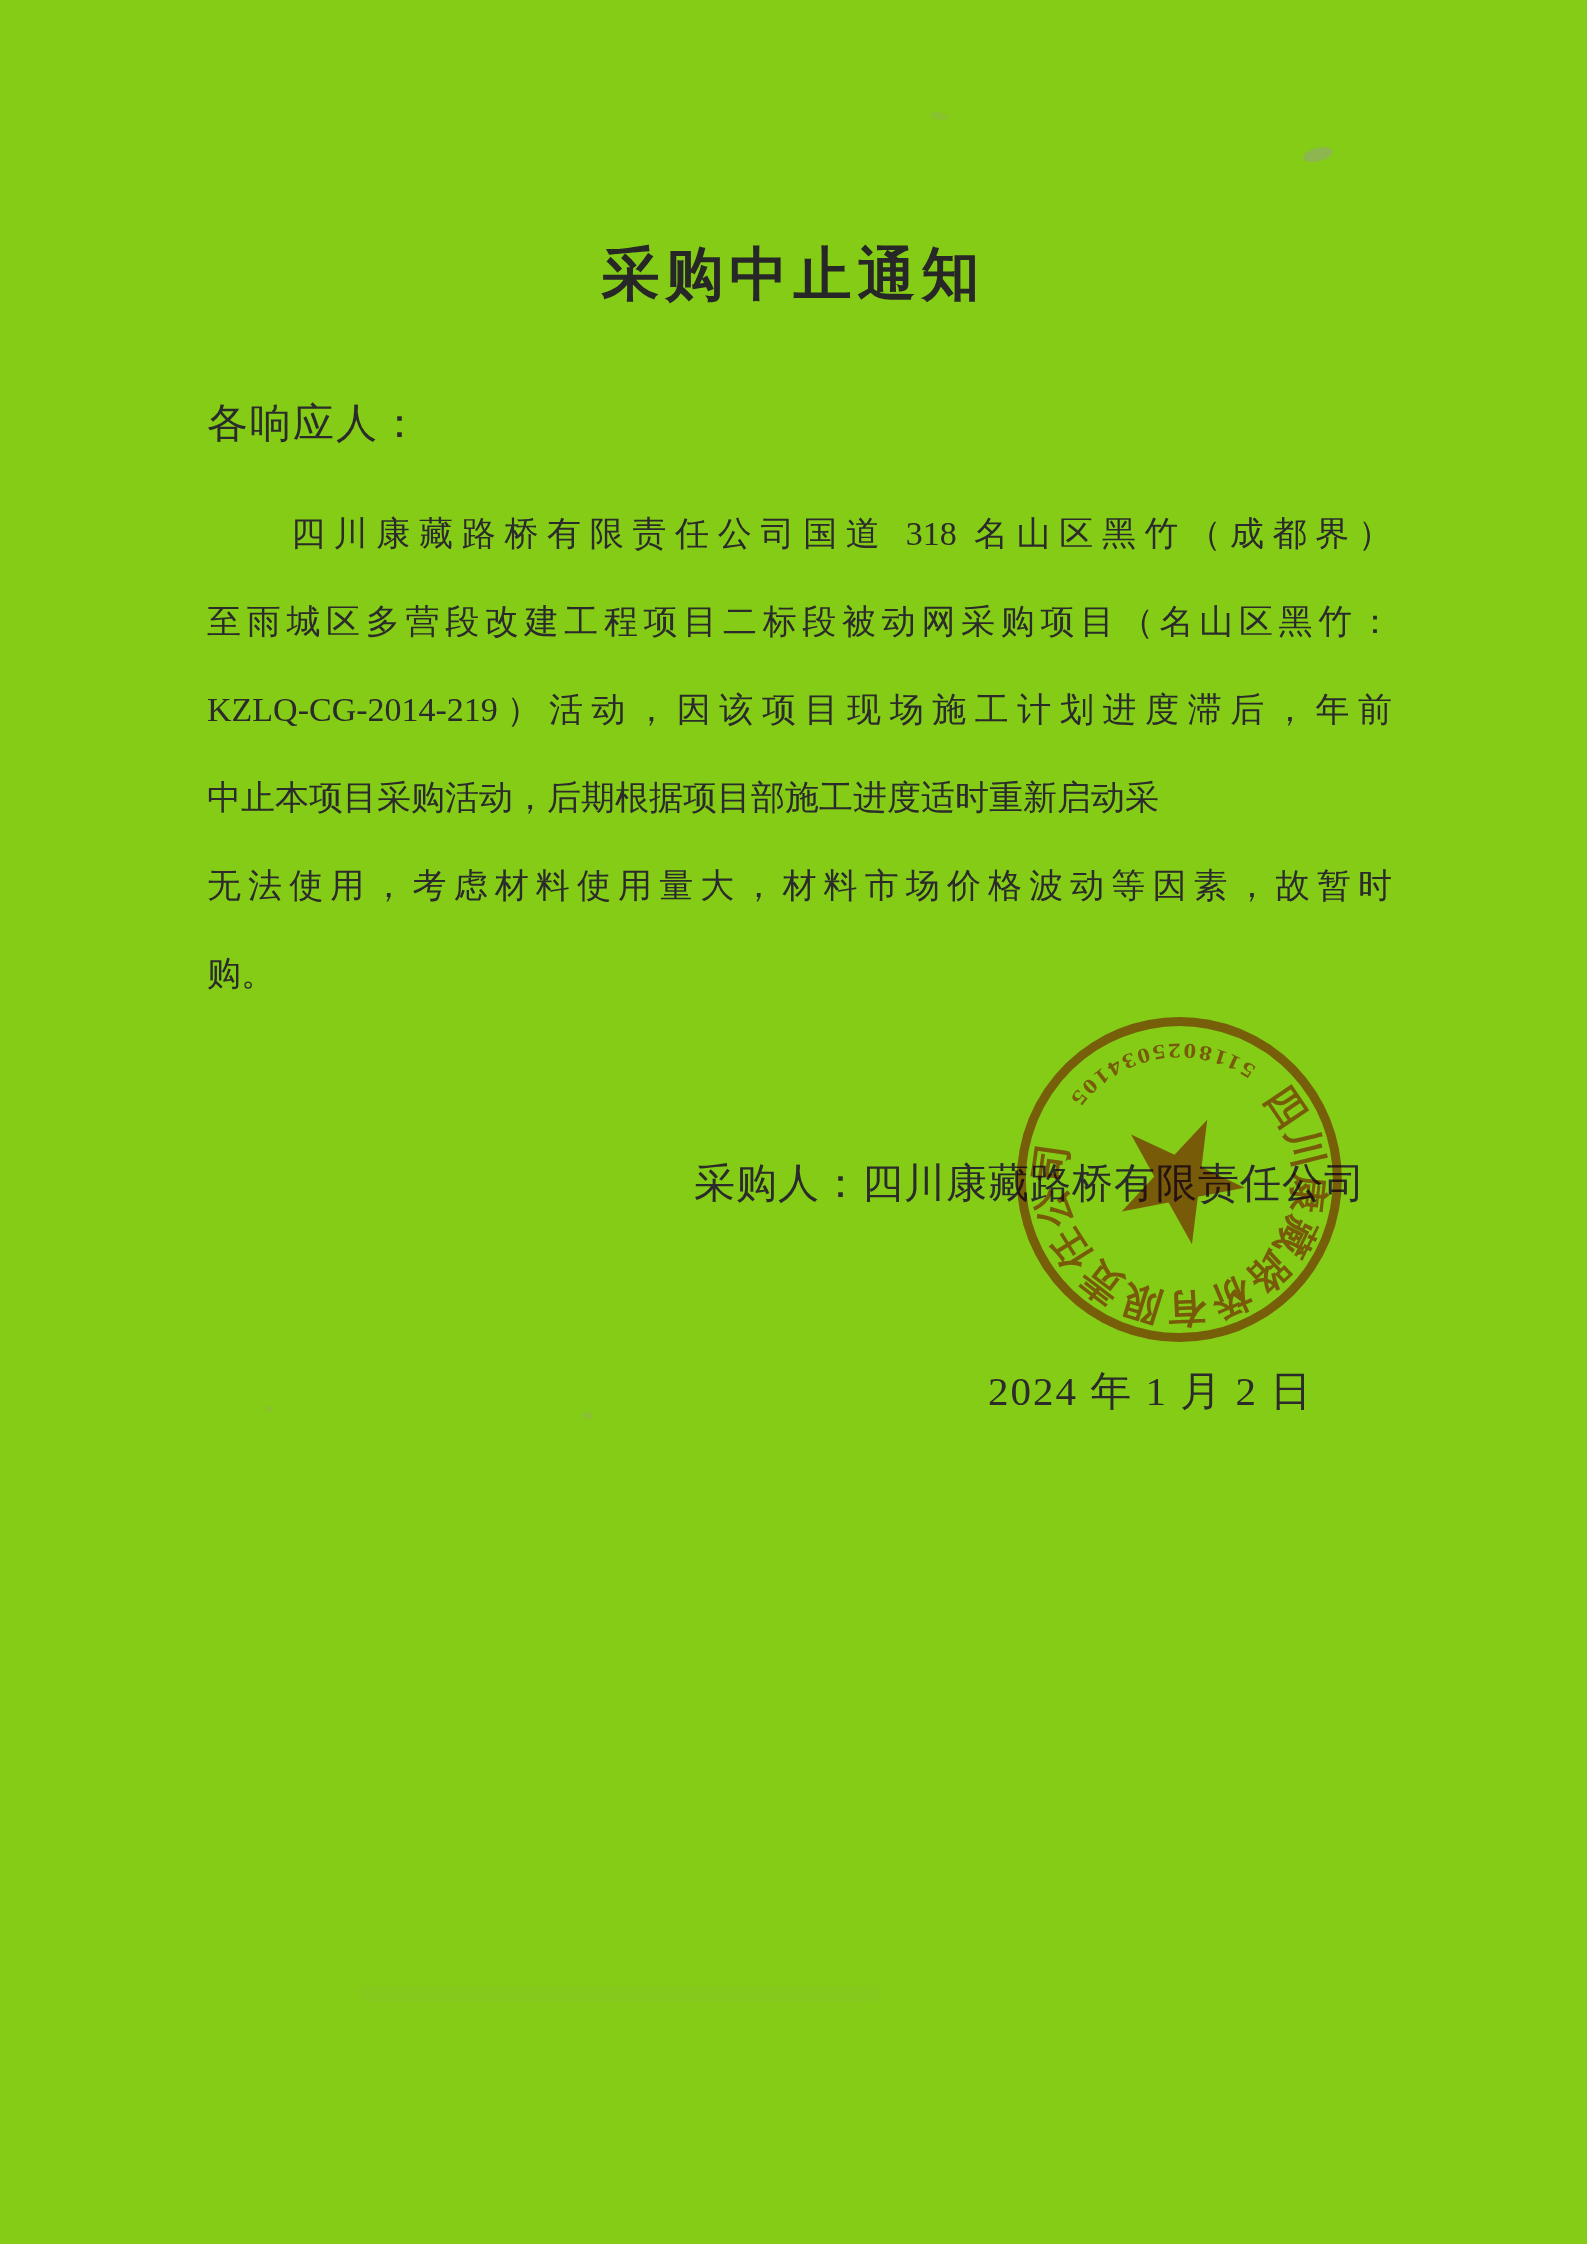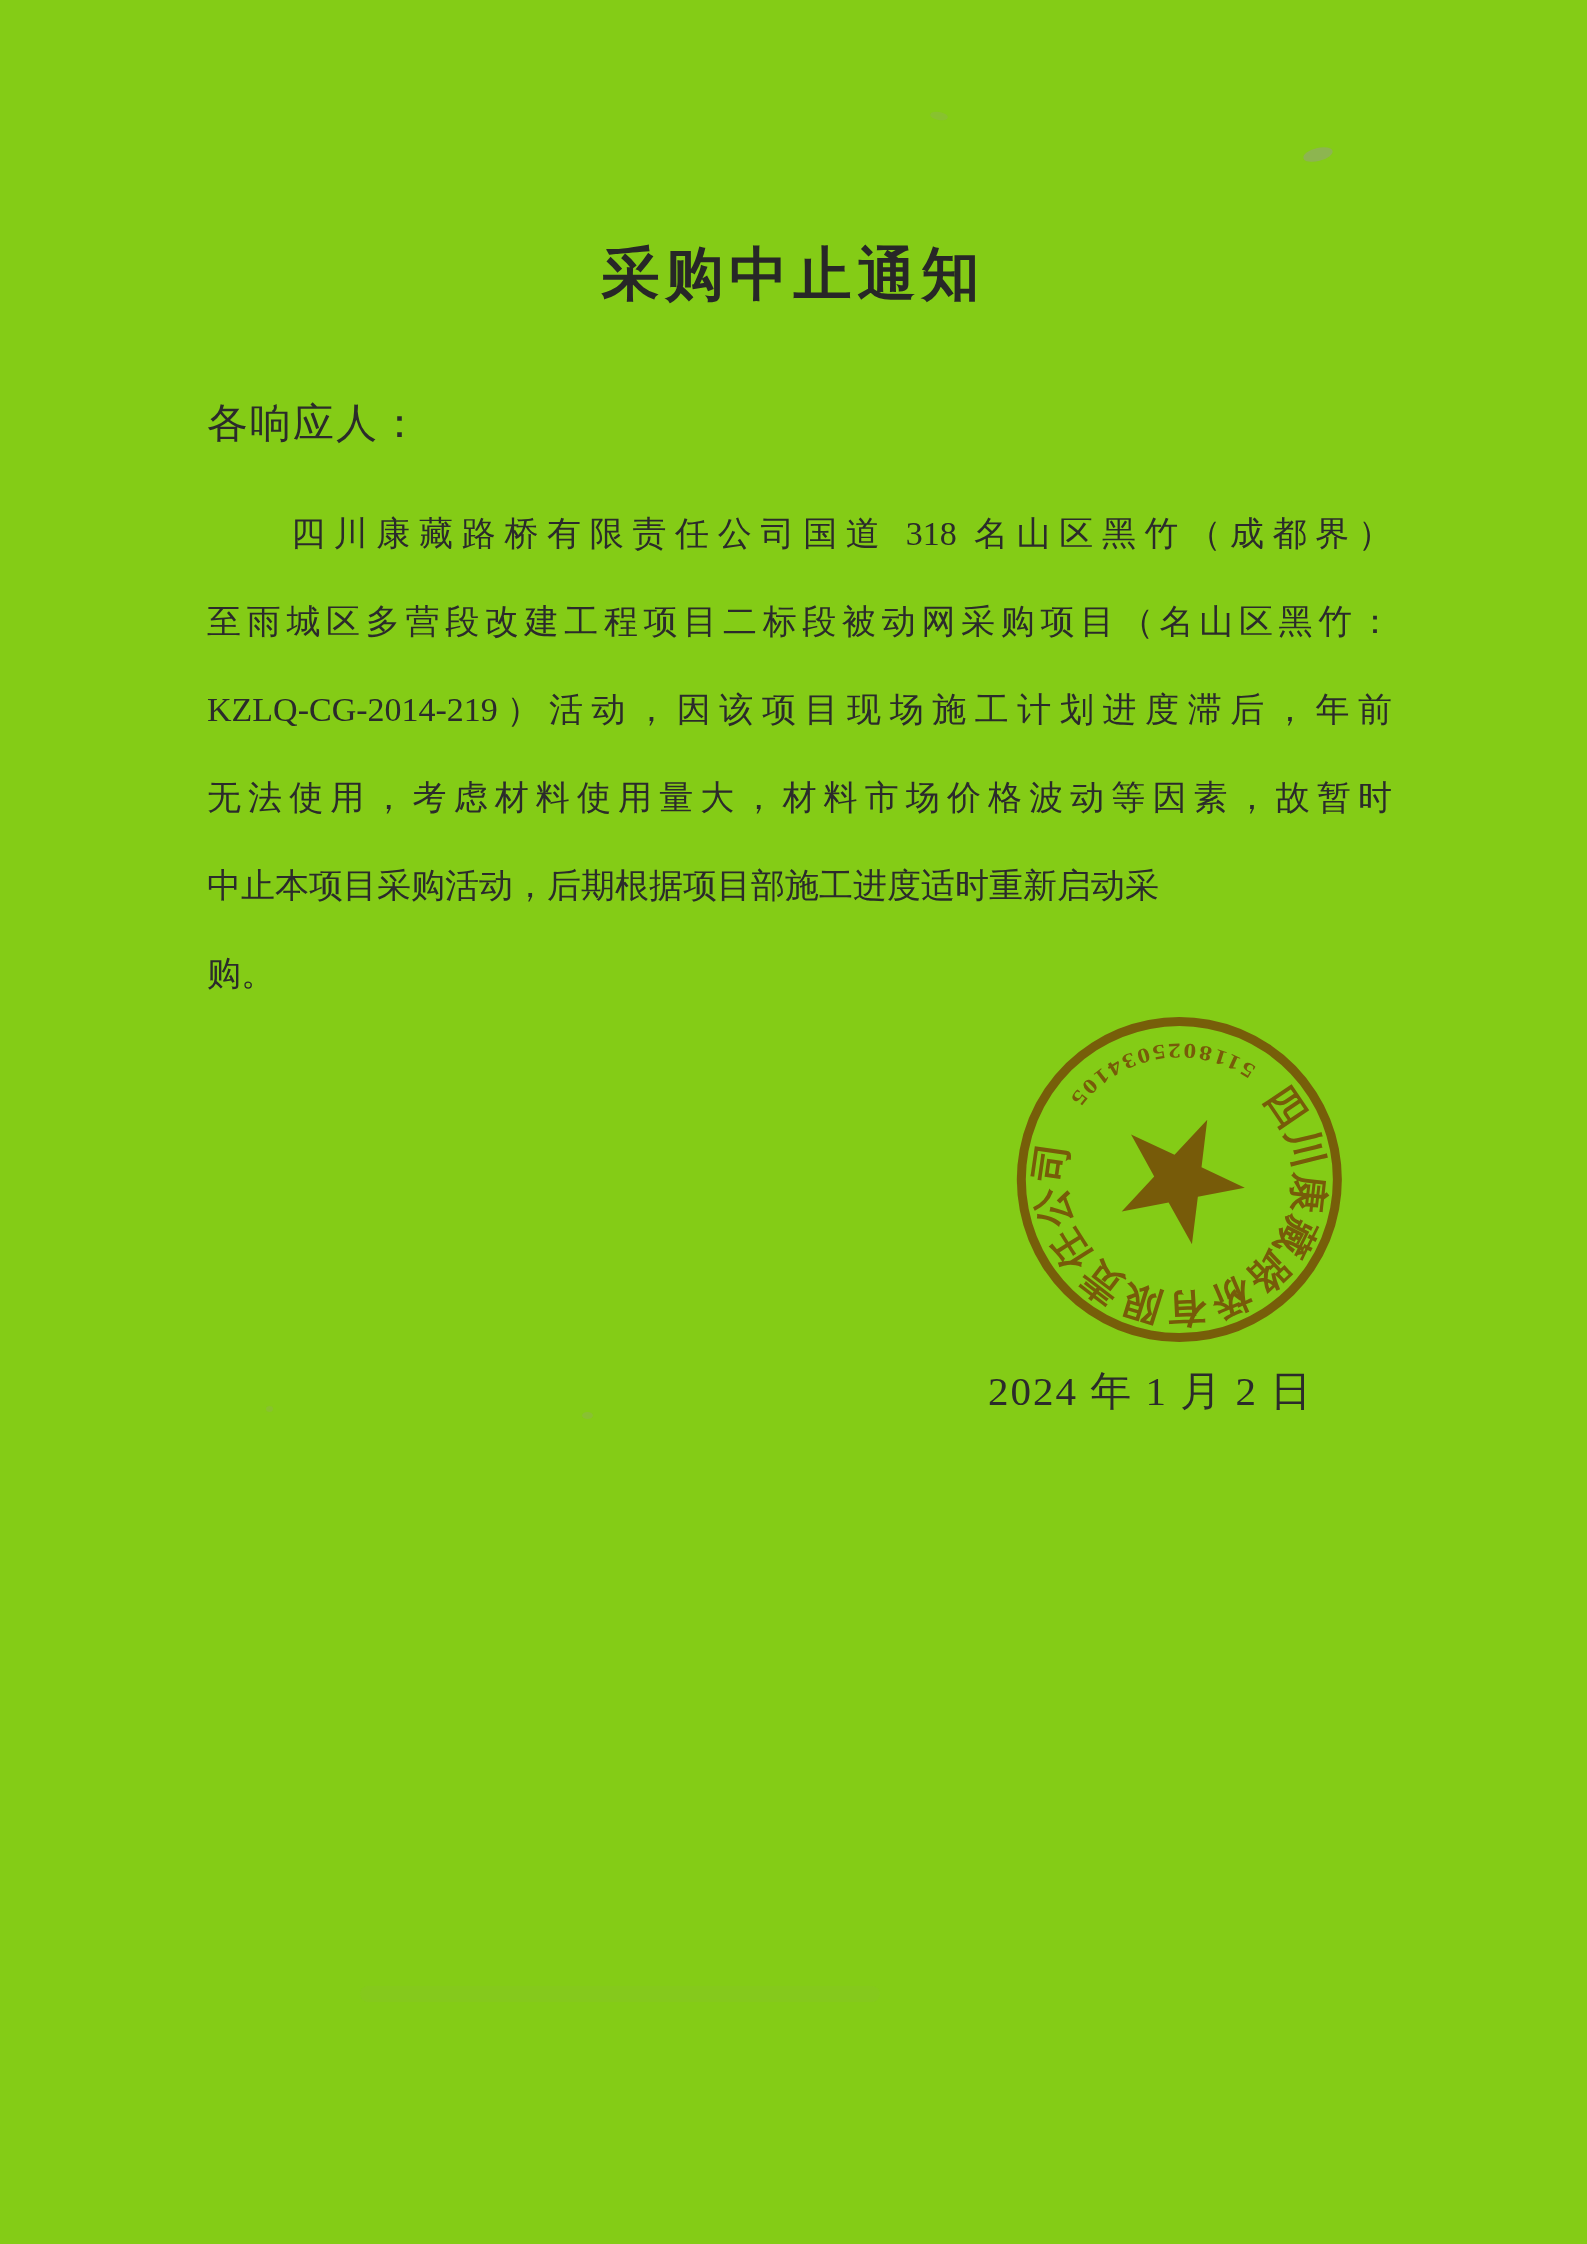--- a/index.html
+++ b/index.html
@@ -91,25 +91,26 @@
 <div class="page">
 
   <h1 class="title">采购中止通知</h1>
 
   <div class="salutation">各响应人：</div>
 
   <div class="body-block">
     <div class="body-line just indent">四川康藏路桥有限责任公司国道 318 名山区黑竹（成都界）</div>
     <div class="body-line just">至雨城区多营段改建工程项目二标段被动网采购项目（名山区黑竹：</div>
     <div class="body-line just">KZLQ-CG-2014-219）活动，因该项目现场施工计划进度滞后，年前</div>
+    <div class="body-line">中止本项目采购活动，后期根据项目部施工进度适时重新启动采</div>
     <div class="body-line just">无法使用，考虑材料使用量大，材料市场价格波动等因素，故暂时</div>
-    <div class="body-line">中止本项目采购活动，后期根据项目部施工进度适时重新启动采</div>
     <div class="body-line">购。</div>
   </div>
 
+  <div class="signer"><span>采购人：</span><span>四川康藏路桥有限责任公司</span></div>
 
   <div class="date-line">2024 年 1 月 2 日</div>
 
   <svg class="stamp" viewBox="0 0 384 384" xmlns="http://www.w3.org/2000/svg">
     <defs>
       <path id="companyArc" d="M 95 256.6 A 116 116 0 1 1 285 256.6" fill="none"></path>
       <path id="serialArc" d="M 89 281 A 136 136 0 0 0 291 281" fill="none"></path>
     </defs>
     <circle cx="190" cy="190" r="158" fill="none" stroke="#dd4631" stroke-width="9" opacity="0.88"></circle>
     <polygon fill="#dd4631" opacity="0.9" points="190,124 204.9,169.6 252.7,169.6 214.1,197.8 228.8,243.4 190,215.2 151.2,243.4 165.9,197.8 127.3,169.6 175.1,169.6"></polygon>

